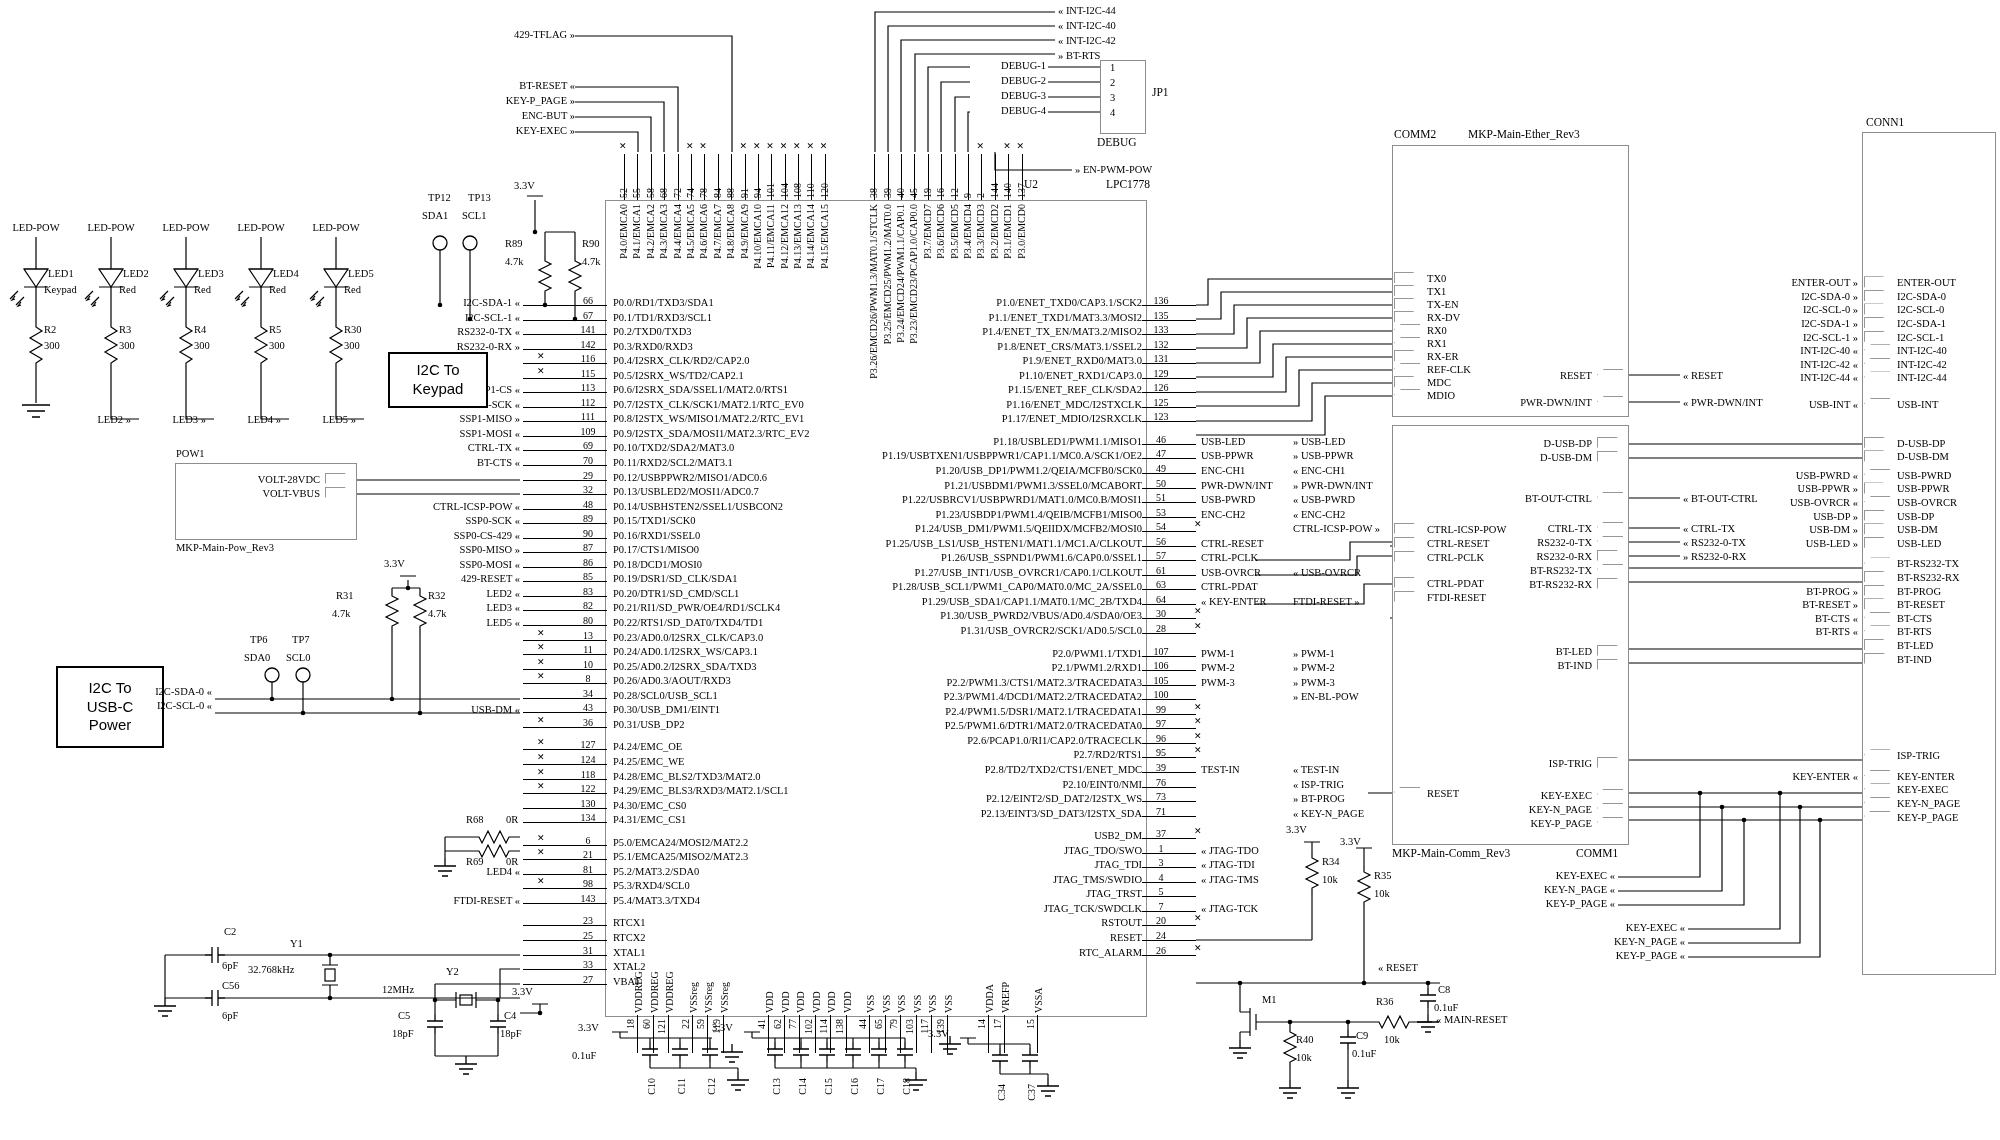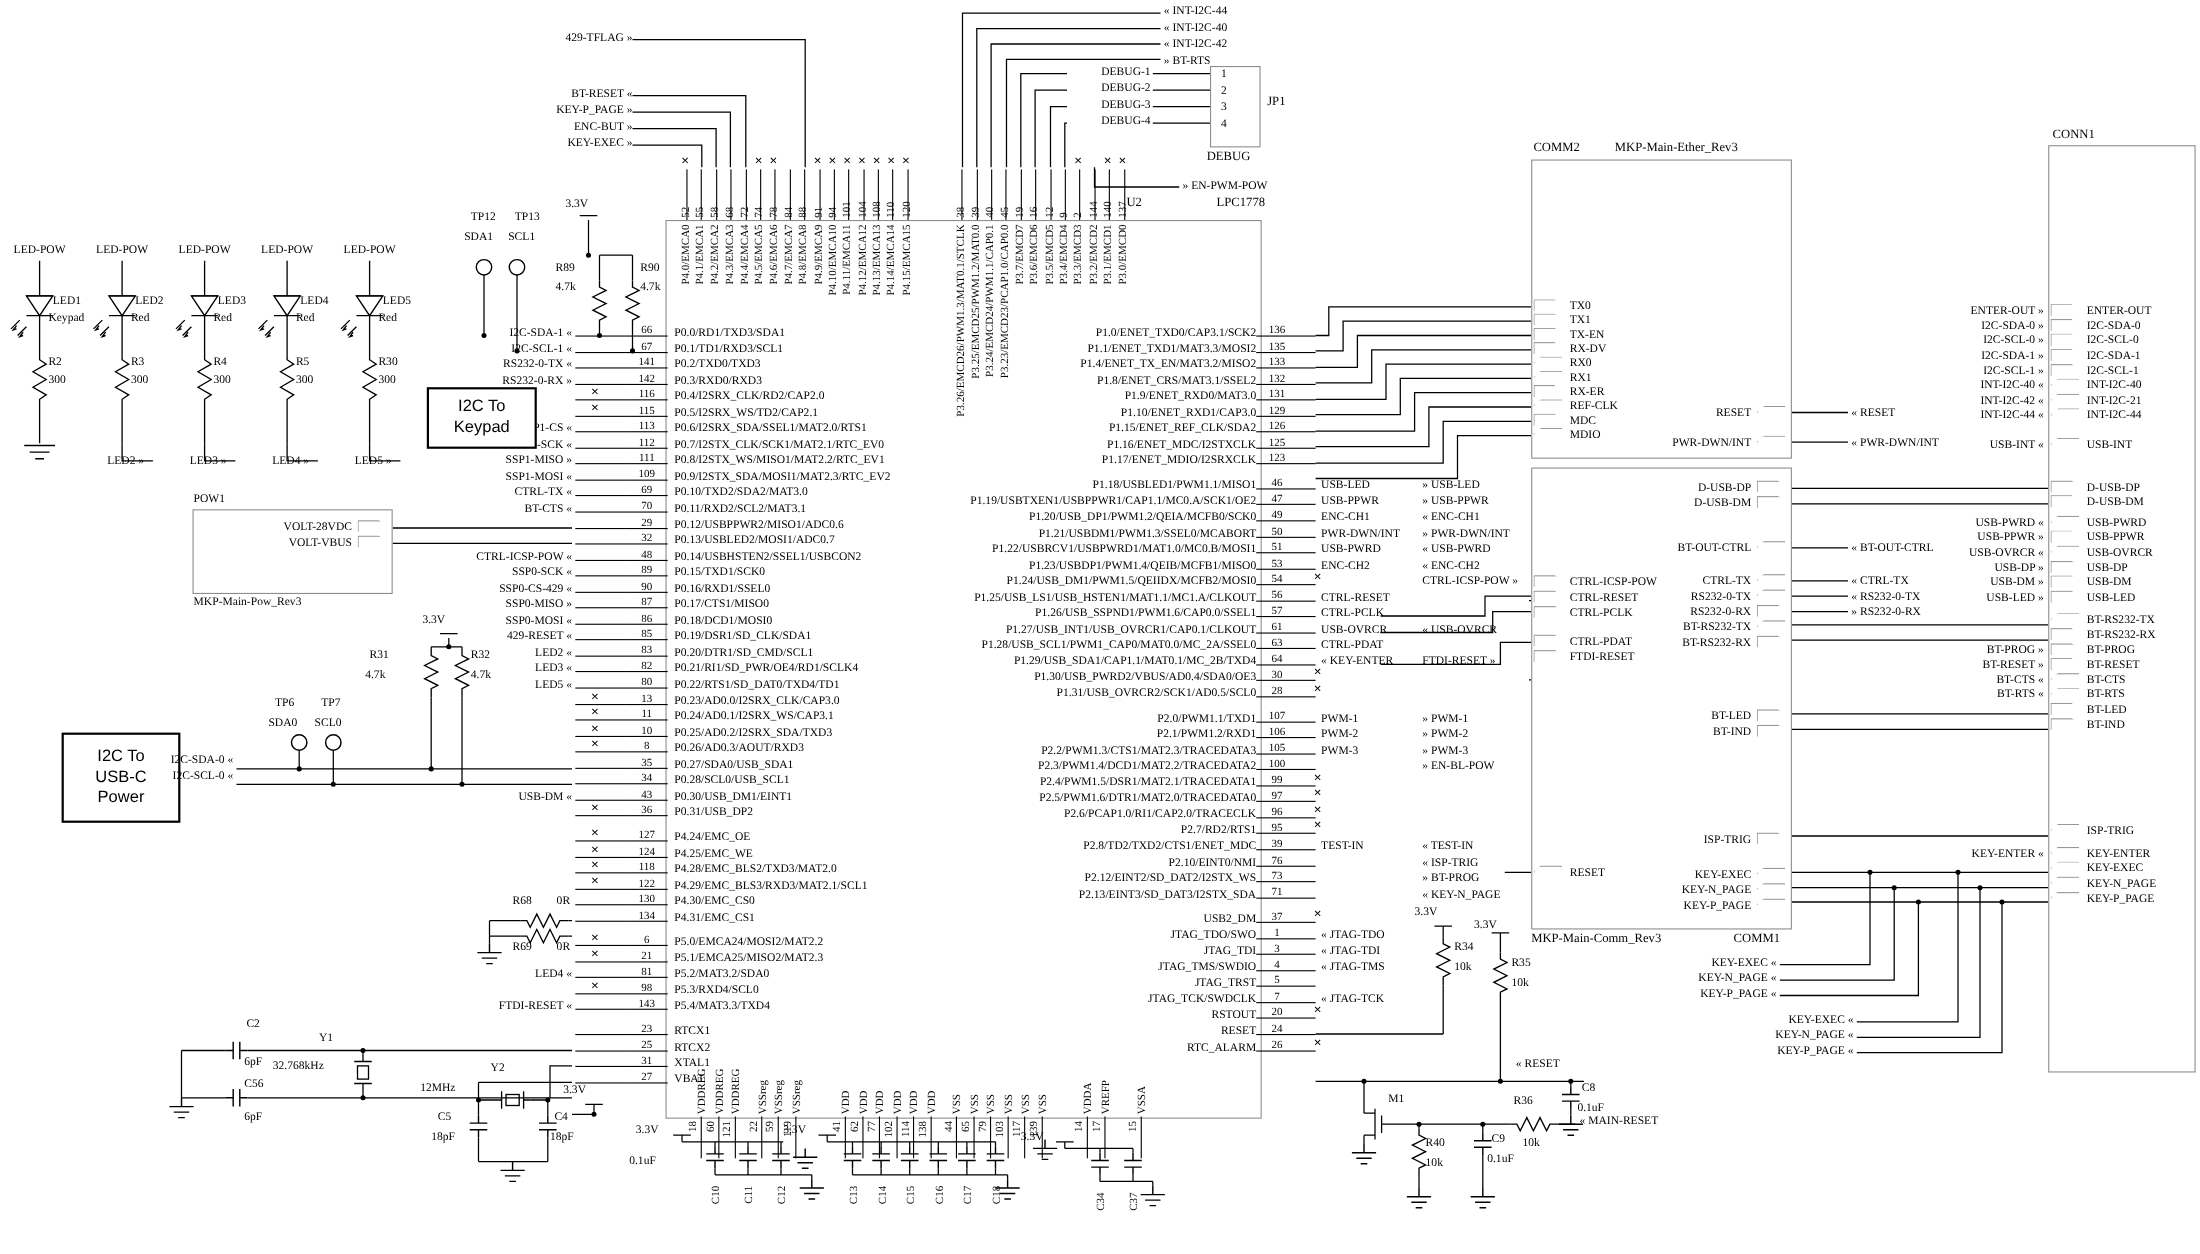--- a/index.html
+++ b/index.html
@@ -699,26 +699,20 @@
 
         <div class="lrow nc">
           <span class="sigL"></span>
           <span class="wire">
             <span class="ncm">✕</span>
           </span>
           <span class="pnum">8</span>
           <span class="pnameL">P0.26/AD0.3/AOUT/RXD3</span>
         </div>
 
-        <div class="lrow">
-          <span class="sigL"></span>
-          <span class="wire"></span>
-          <span class="pnum">35</span>
-          <span class="pnameL">P0.27/SDA0/USB_SDA1</span>
-        </div>
 
         <div class="lrow">
           <span class="sigL"></span>
           <span class="wire"></span>
           <span class="pnum">34</span>
           <span class="pnameL">P0.28/SCL0/USB_SCL1</span>
         </div>
 
 
         <div class="lrow">
@@ -851,20 +845,26 @@
           <span class="pnameL">RTCX2</span>
         </div>
 
         <div class="lrow">
           <span class="sigL"></span>
           <span class="wire"></span>
           <span class="pnum">31</span>
           <span class="pnameL">XTAL1</span>
         </div>
 
+        <div class="lrow">
+          <span class="sigL"></span>
+          <span class="wire"></span>
+          <span class="pnum">33</span>
+          <span class="pnameL">XTAL2</span>
+        </div>
 
         <div class="lrow">
           <span class="sigL"></span>
           <span class="wire"></span>
           <span class="pnum">27</span>
           <span class="pnameL">VBAT</span>
         </div>
       </div>
   </div>
 
@@ -1874,21 +1874,21 @@
 
       <div class="bxrow" style="height:13.6px">
         <span class="cflag">INT-I2C-40 «</span>
         <span class="pent din"></span>
         <span>INT-I2C-40</span>
       </div>
 
       <div class="bxrow" style="height:13.6px">
         <span class="cflag">INT-I2C-42 «</span>
         <span class="pent din"></span>
-        <span>INT-I2C-21</span>
+        <span>INT-I2C-42</span>
       </div>
 
       <div class="bxrow" style="height:13.6px">
         <span class="cflag">INT-I2C-44 «</span>
         <span class="pent din"></span>
         <span>INT-I2C-44</span>
       </div>
 
       <div class="bxrow sp" style="height: 13px; flex: 0 0 13px; min-height: 13px;">
         

